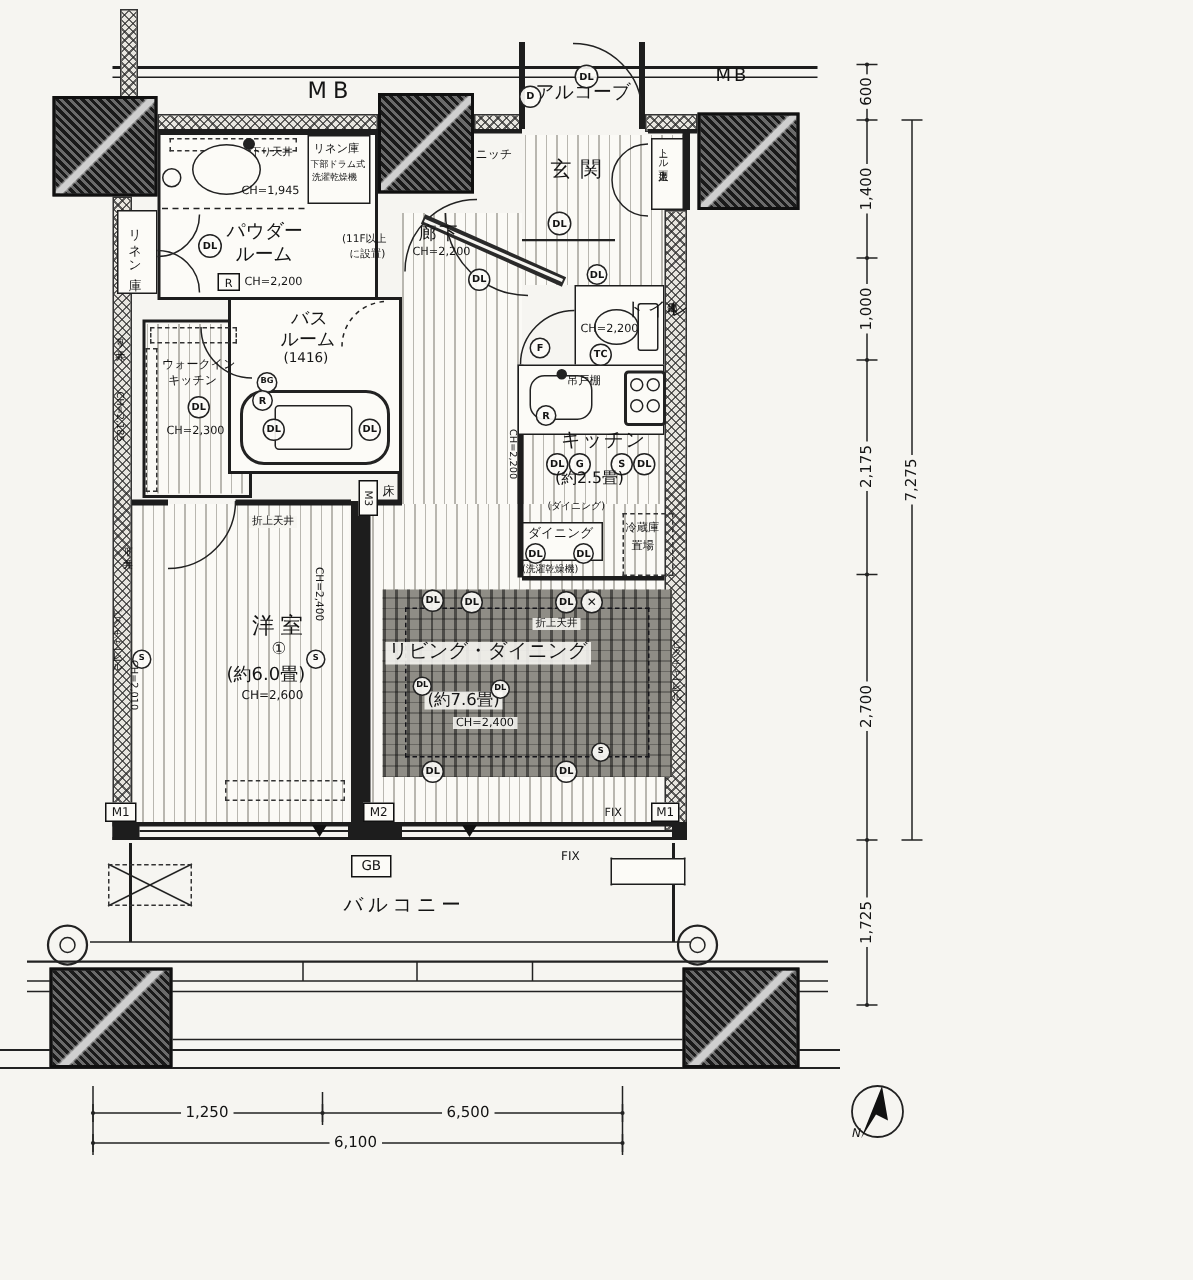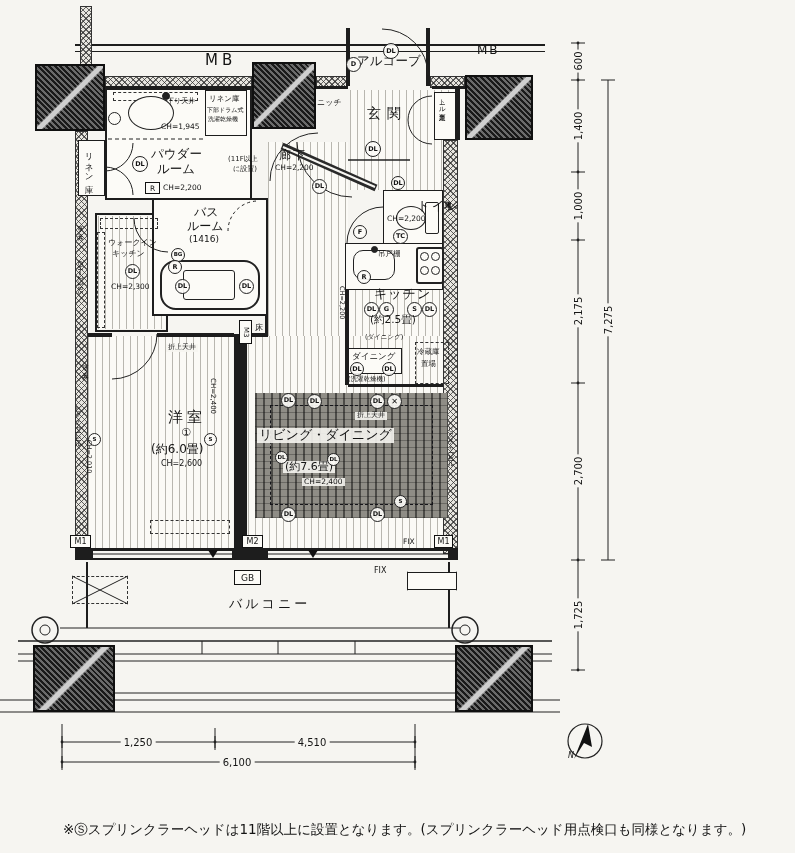--- a/index.html
+++ b/index.html
@@ -301,19 +301,18 @@
   <div class="lbl" style="left:229px;top:597px;font-size:13px;letter-spacing:3px;">バルコニー</div>
 
   <div class="dimlab" style="left:578px;top:61px;">600</div>
   <div class="dimlab" style="left:578px;top:126px;">1,400</div>
   <div class="dimlab" style="left:578px;top:206px;">1,000</div>
   <div class="dimlab" style="left:578px;top:311px;">2,175</div>
   <div class="dimlab" style="left:578px;top:471px;">2,700</div>
   <div class="dimlab" style="left:578px;top:615px;">1,725</div>
   <div class="dimlab" style="left:608px;top:320px;">7,275</div>
   <div class="dimlabh" style="left:138px;top:742px;">1,250</div>
-  <div class="dimlabh" style="left:312px;top:742px;">4,510</div>
+  <div class="dimlabh" style="left:312px;top:742px;">6,500</div>
   <div class="dimlabh" style="left:237px;top:762px;">6,100</div>
   <div class="lbl" style="left:568px;top:752px;font-size:8px;font-style:italic;">N</div>
 
-  <div class="note" style="left:63px;top:821px;">※Ⓢスプリンクラーヘッドは11階以上に設置となります。(スプリンクラーヘッド用点検口も同様となります。)</div>
 
 </div>
 
 </body></html>

